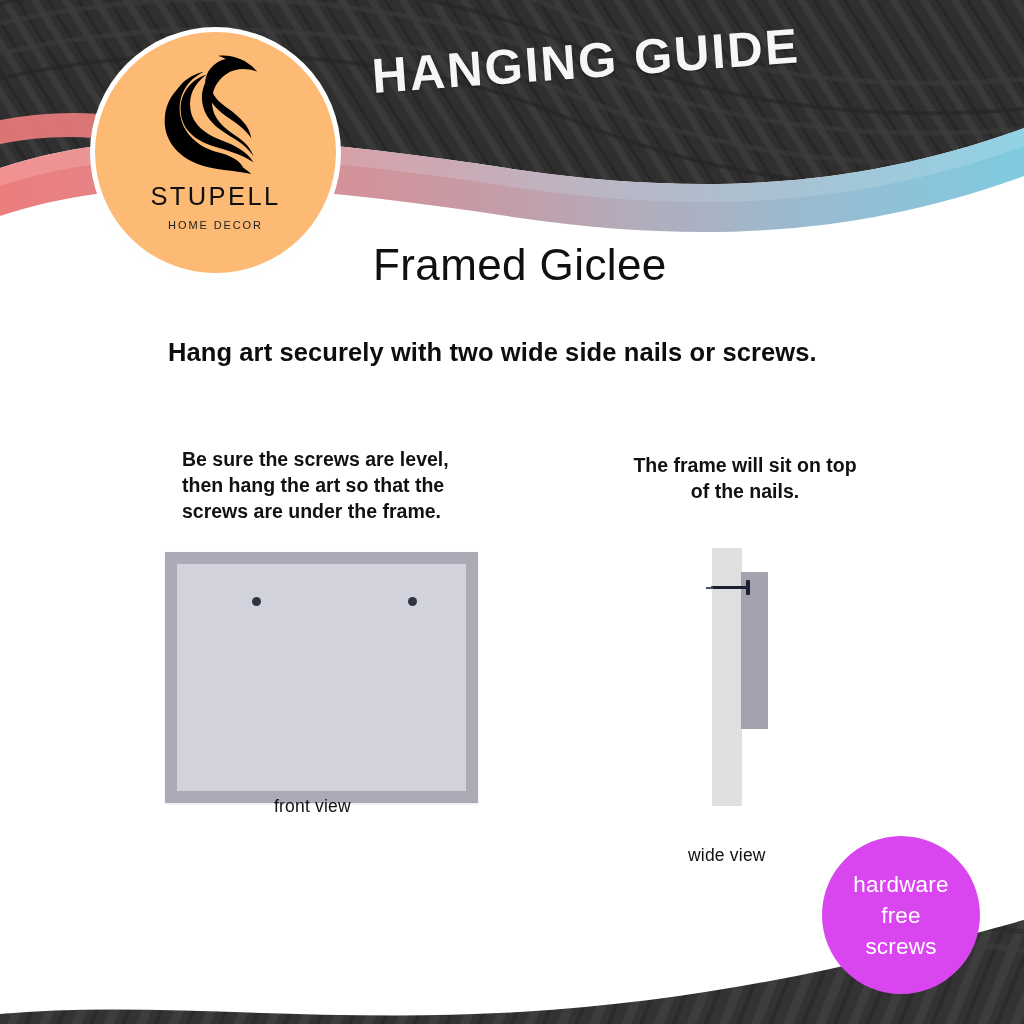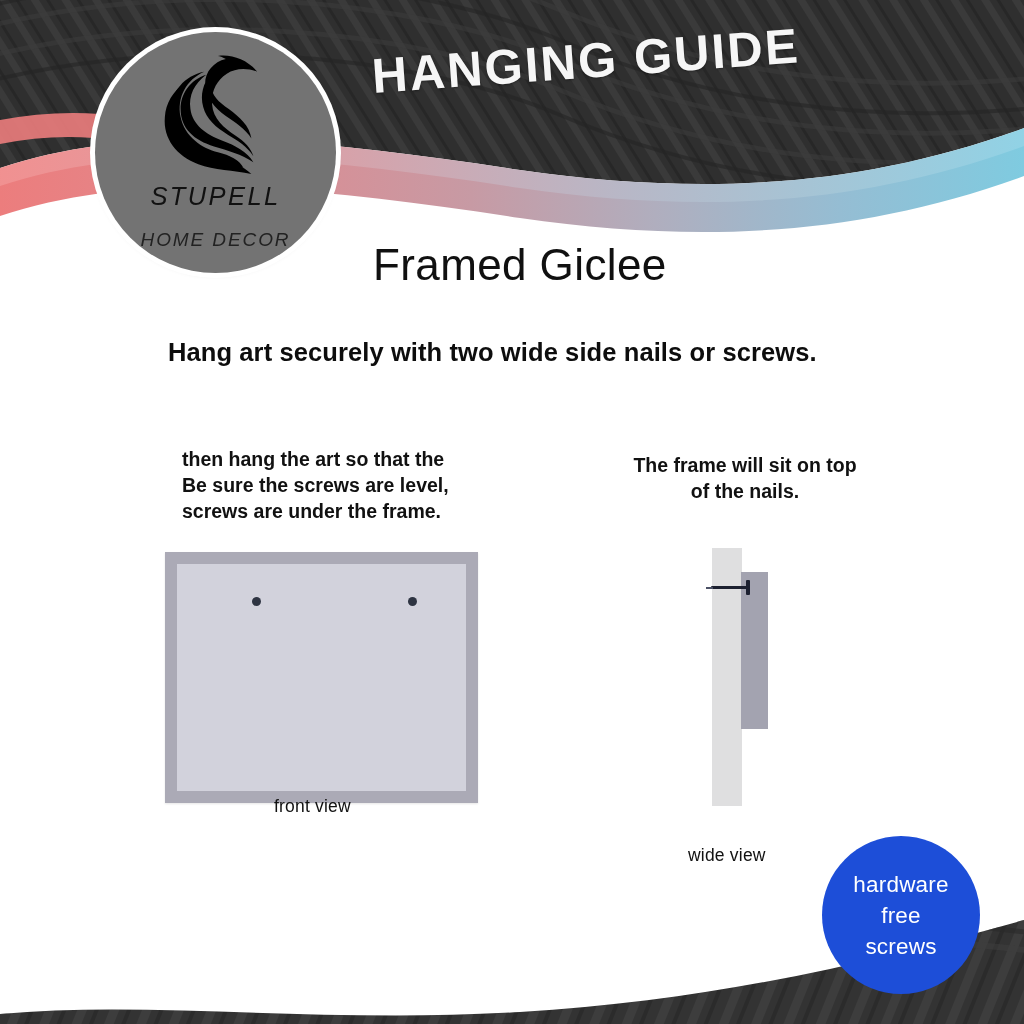--- a/index.html
+++ b/index.html
@@ -11,34 +11,33 @@
     position:relative;
   }
   #stage { position:absolute; inset:0; width:1024px; height:1024px; overflow:hidden; background:#fff; }
 
   
   .deco { position:absolute; left:0; top:0; width:1024px; height:1024px; pointer-events:none; }
 
   
   .logo-badge{
     position:absolute; left:95px; top:32px; width:241px; height:241px;
-    border-radius:50%; background:#737373;
+    border-radius:50%; background:#fdba74;
     box-shadow:0 0 0 5px #ffffff, 0 1px 6px rgba(0,0,0,.18);
     display:flex; flex-direction:column; align-items:center; justify-content:flex-start;
     padding-top:18px;
-    font-style:italic;
   }
   .logo-mark{ width:118px; height:128px; }
   .logo-name{
     font-size:25.5px; letter-spacing:2.4px; color:#111; font-weight:400;
     margin-top:6px; line-height:1;
   }
   .logo-sub{
-    font-size:19px; letter-spacing:1.9px; color:#222; font-weight:400;
-    margin-top:20px; line-height:1;
+    font-size:11px; letter-spacing:1.9px; color:#222; font-weight:400;
+    margin-top:10px; line-height:1;
   }
 
   
   .header-title{
     position:absolute; left:372px; top:48px;
     font-size:49px; font-weight:700; letter-spacing:2.2px;
     color:#f6f6f6; transform:rotate(-4.1deg); transform-origin:left center;
     text-shadow:0 1px 2px rgba(0,0,0,.35);
     white-space:nowrap;
   }
@@ -110,21 +109,21 @@
   .lbl{
     position:absolute; font-size:17.5px; color:#111; font-weight:500;
     letter-spacing:.2px; white-space:nowrap;
   }
   .lbl.front{ left:274px; top:796px; }
   .lbl.side{ left:688px; top:845px; }
 
   
   .badge-circle{
     position:absolute; left:822px; top:836px; width:158px; height:158px;
-    border-radius:50%; background:#1d4ed8;
+    border-radius:50%; background:#d946ef;
     display:flex; flex-direction:column; align-items:center; justify-content:center;
     color:#ffffff;
   }
   .badge-circle span{
     font-size:22.5px; line-height:31px; font-weight:400; letter-spacing:.2px;
     display:block; text-align:center;
   }
 </style>
 </head>
 <body>
@@ -225,22 +224,22 @@
     <div class="logo-name">STUPELL</div>
     <div class="logo-sub">HOME DECOR</div>
   </div>
 
   <div class="header-title">HANGING GUIDE</div>
   <div class="subtitle">Framed Giclee</div>
 
   <div class="lead">Hang art securely with two wide side nails or screws.</div>
 
   <div class="cap-left">
+    <div>Be sure the screws are level,</div>
     <div>then hang the art so that the</div>
-    <div>Be sure the screws are level,</div>
     <div>screws are under the frame.</div>
   </div>
 
   <div class="cap-right">
     <div>The frame will sit on top</div>
     <div>of the nails.</div>
   </div>
 
   <div class="frame-front">
     <div class="mat">

